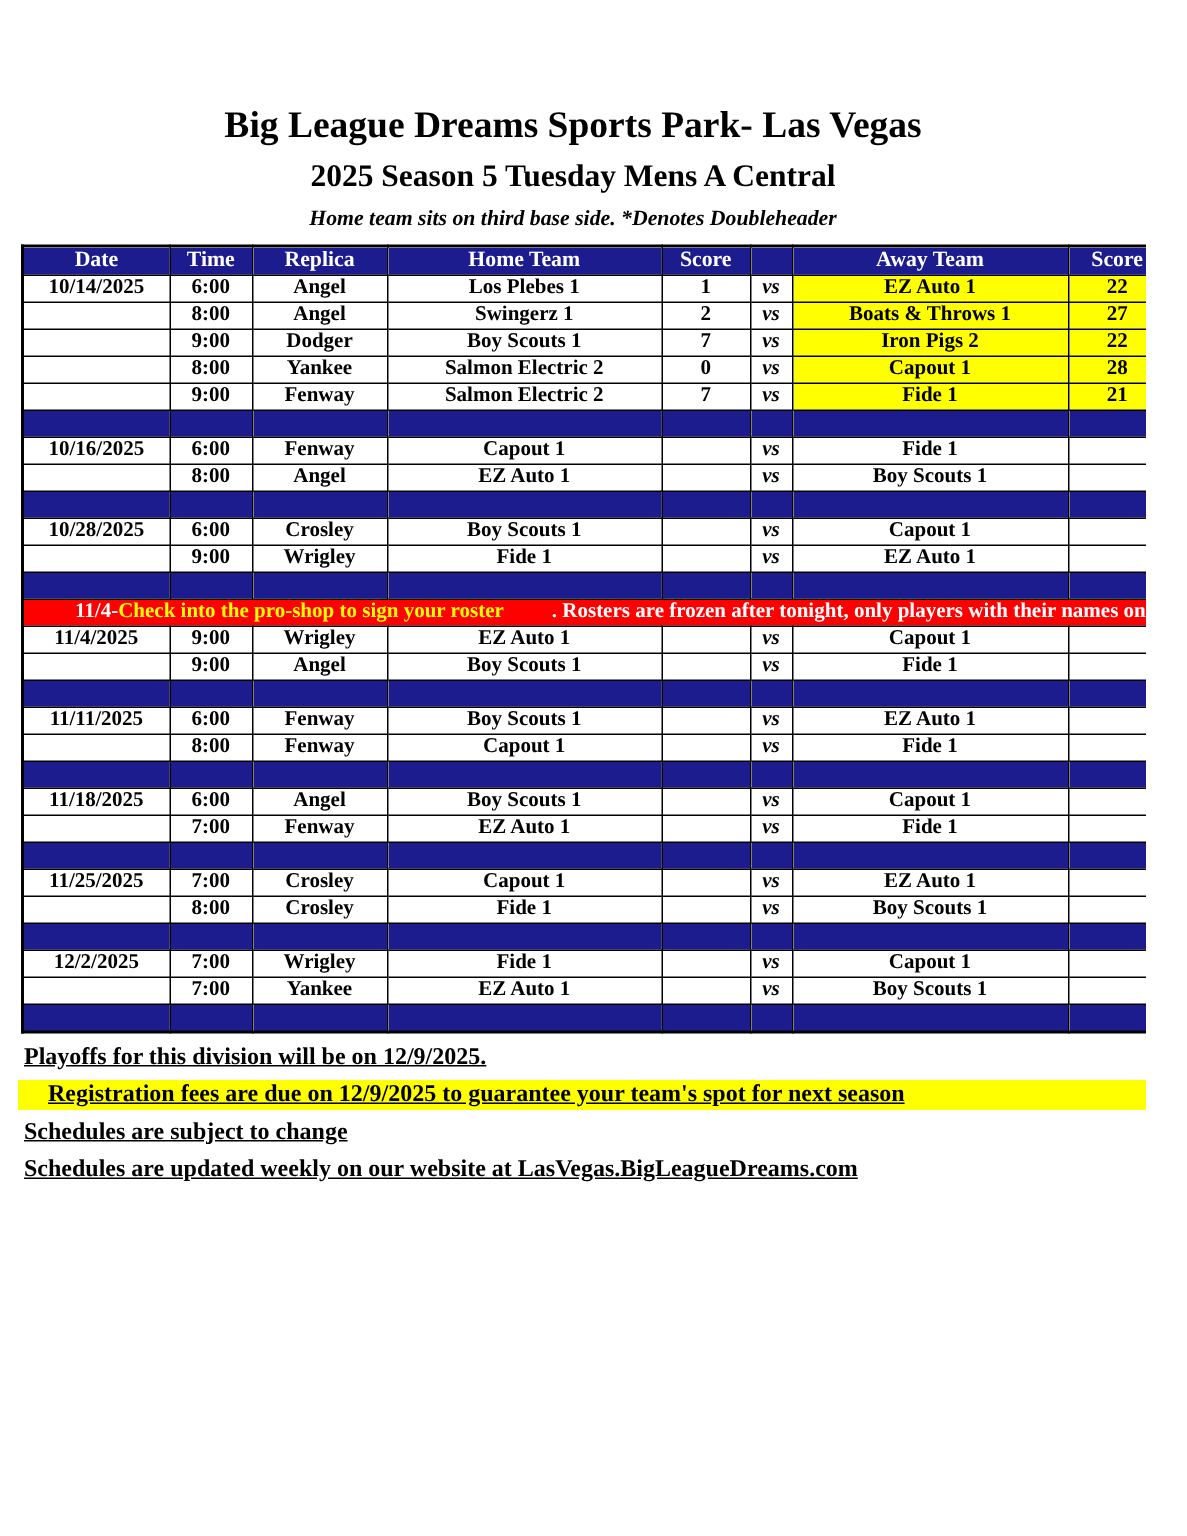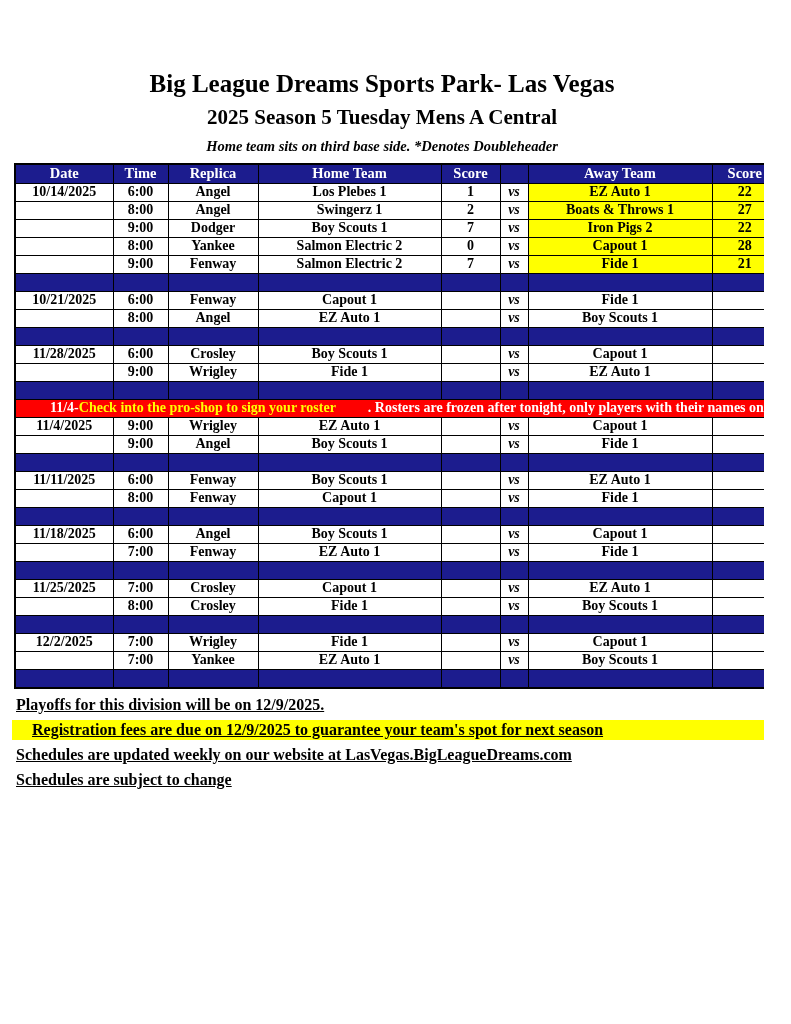--- a/index.html
+++ b/index.html
@@ -177,21 +177,21 @@
           <td></td>
           <td></td>
           <td></td>
           <td></td>
           <td></td>
           <td></td>
           <td></td>
           <td></td>
         </tr>
         <tr>
-          <td>10/21/2025</td>
+          <td>10/16/2025</td>
           <td>6:00</td>
           <td>Fenway</td>
           <td>Capout 1</td>
           <td></td>
           <td class="vs-cell">vs</td>
           <td>Fide 1</td>
           <td></td>
         </tr>
         <tr>
           <td></td>
@@ -207,21 +207,21 @@
           <td></td>
           <td></td>
           <td></td>
           <td></td>
           <td></td>
           <td></td>
           <td></td>
           <td></td>
         </tr>
         <tr>
-          <td>11/28/2025</td>
+          <td>10/28/2025</td>
           <td>6:00</td>
           <td>Crosley</td>
           <td>Boy Scouts 1</td>
           <td></td>
           <td class="vs-cell">vs</td>
           <td>Capout 1</td>
           <td></td>
         </tr>
         <tr>
           <td></td>
@@ -395,16 +395,16 @@
           <td></td>
           <td></td>
           <td></td>
         </tr>
       </tbody>
   </table>
 
   <div class="footer">
     <div class="footer-line">Playoffs for this division will be on 12/9/2025.</div>
     <div class="footer-line highlight">Registration fees are due on 12/9/2025 to guarantee your team's spot for next season</div>
+    <div class="footer-line">Schedules are subject to change</div>
     <div class="footer-line">Schedules are updated weekly on our website at LasVegas.BigLeagueDreams.com</div>
-    <div class="footer-line">Schedules are subject to change</div>
   </div>
 </div>
 
 </body></html>

